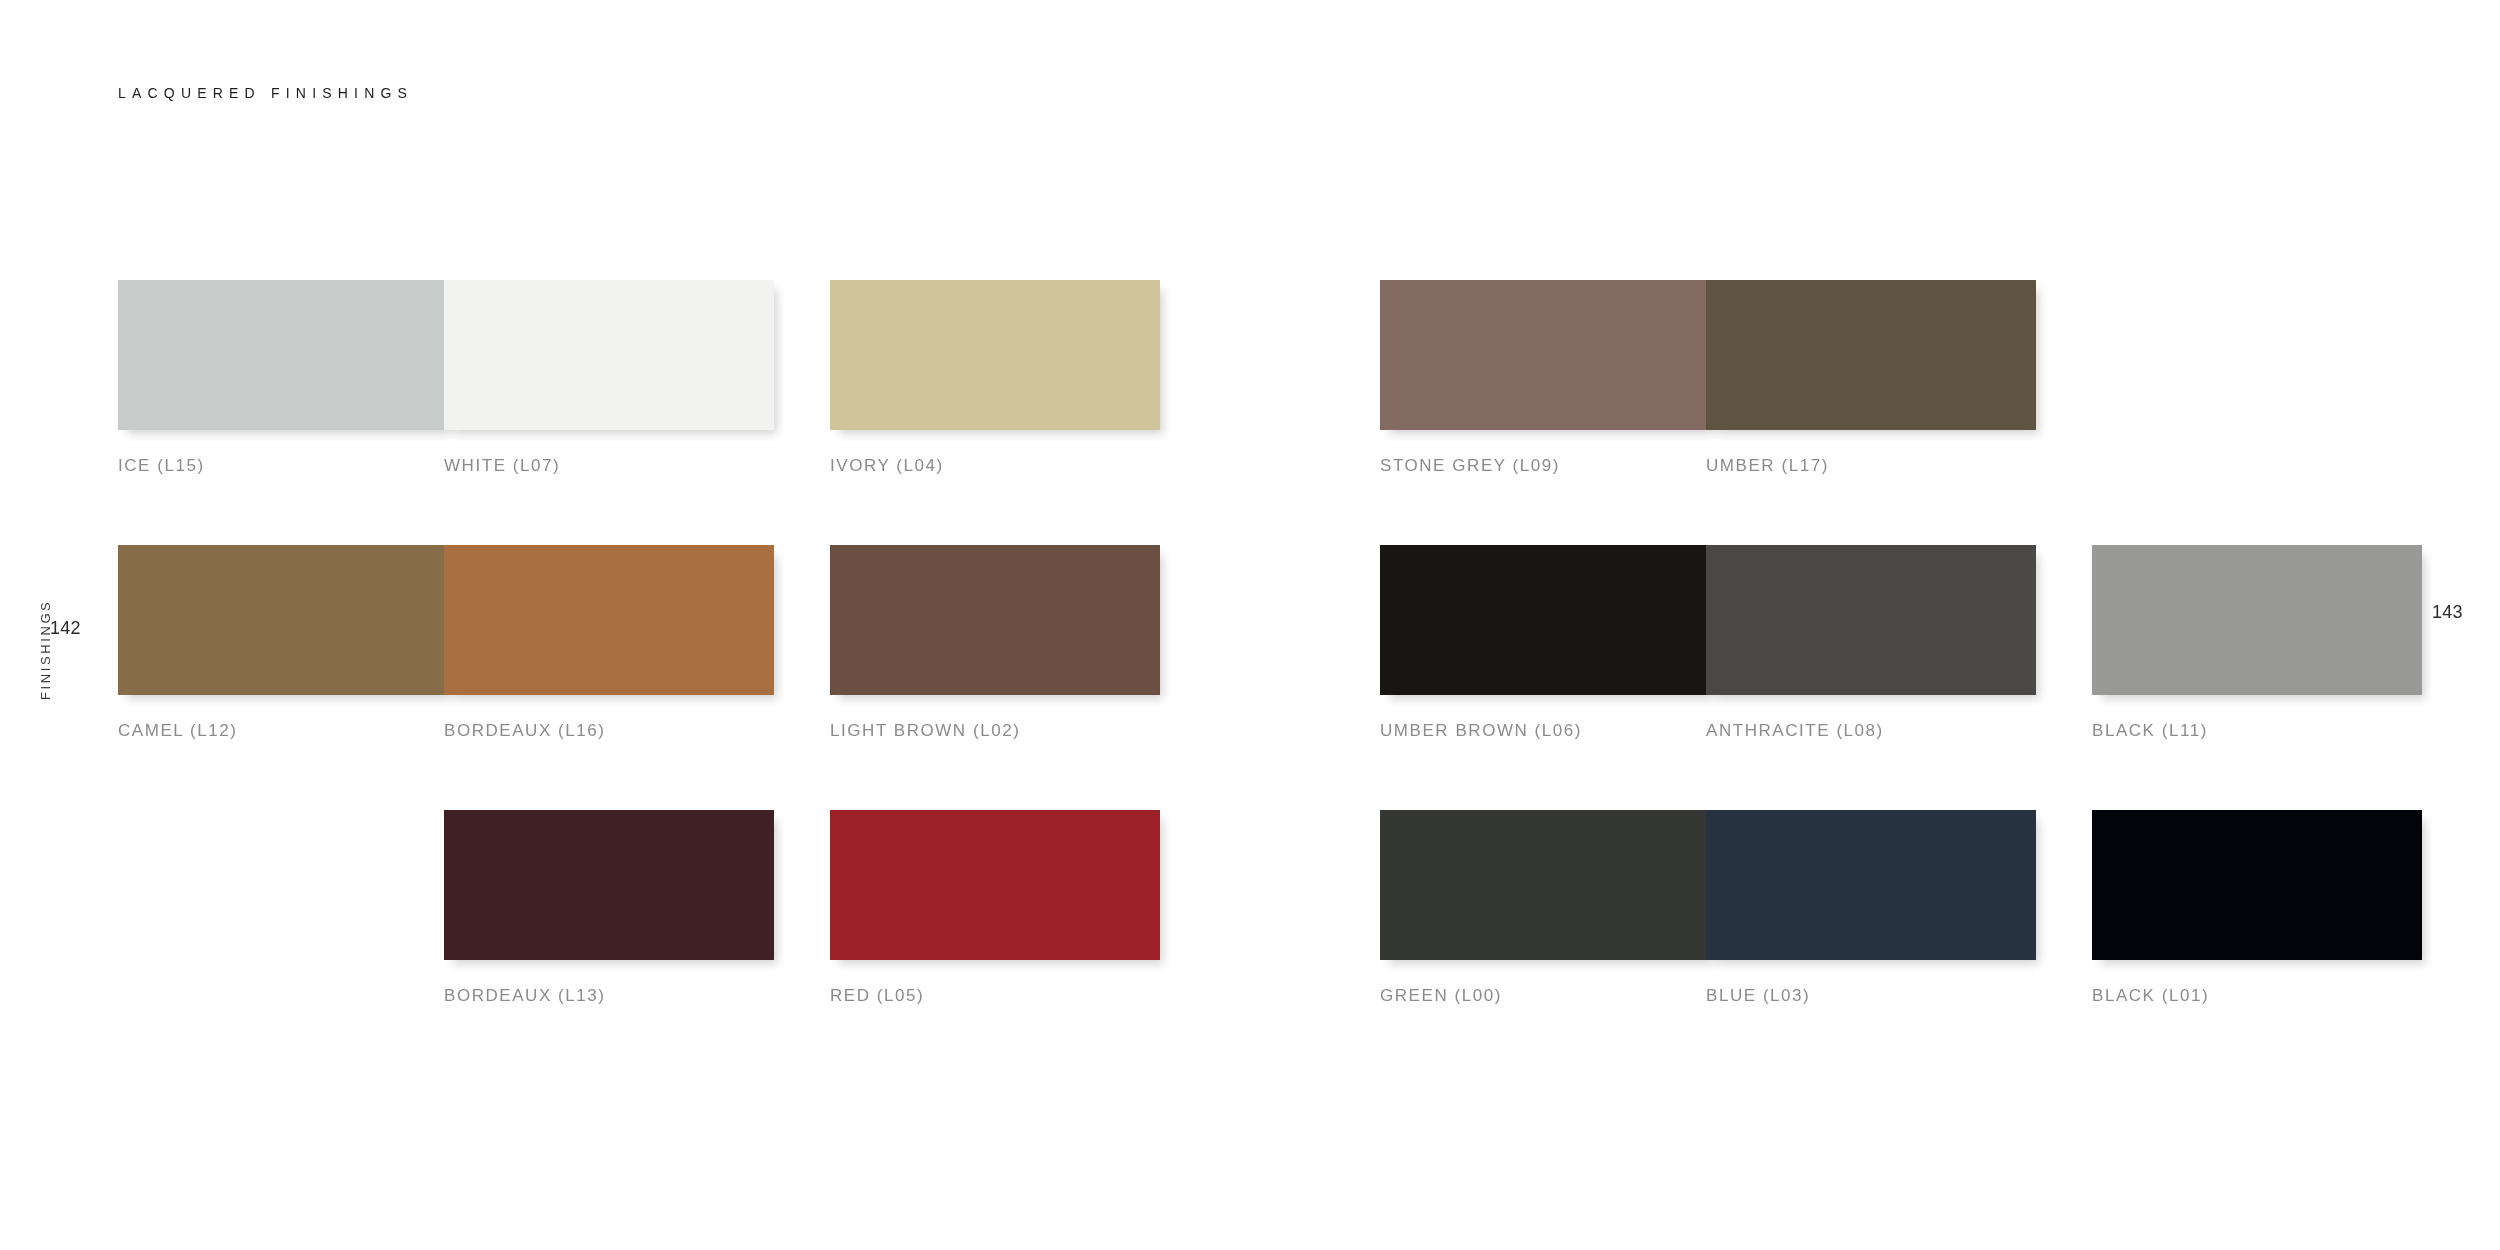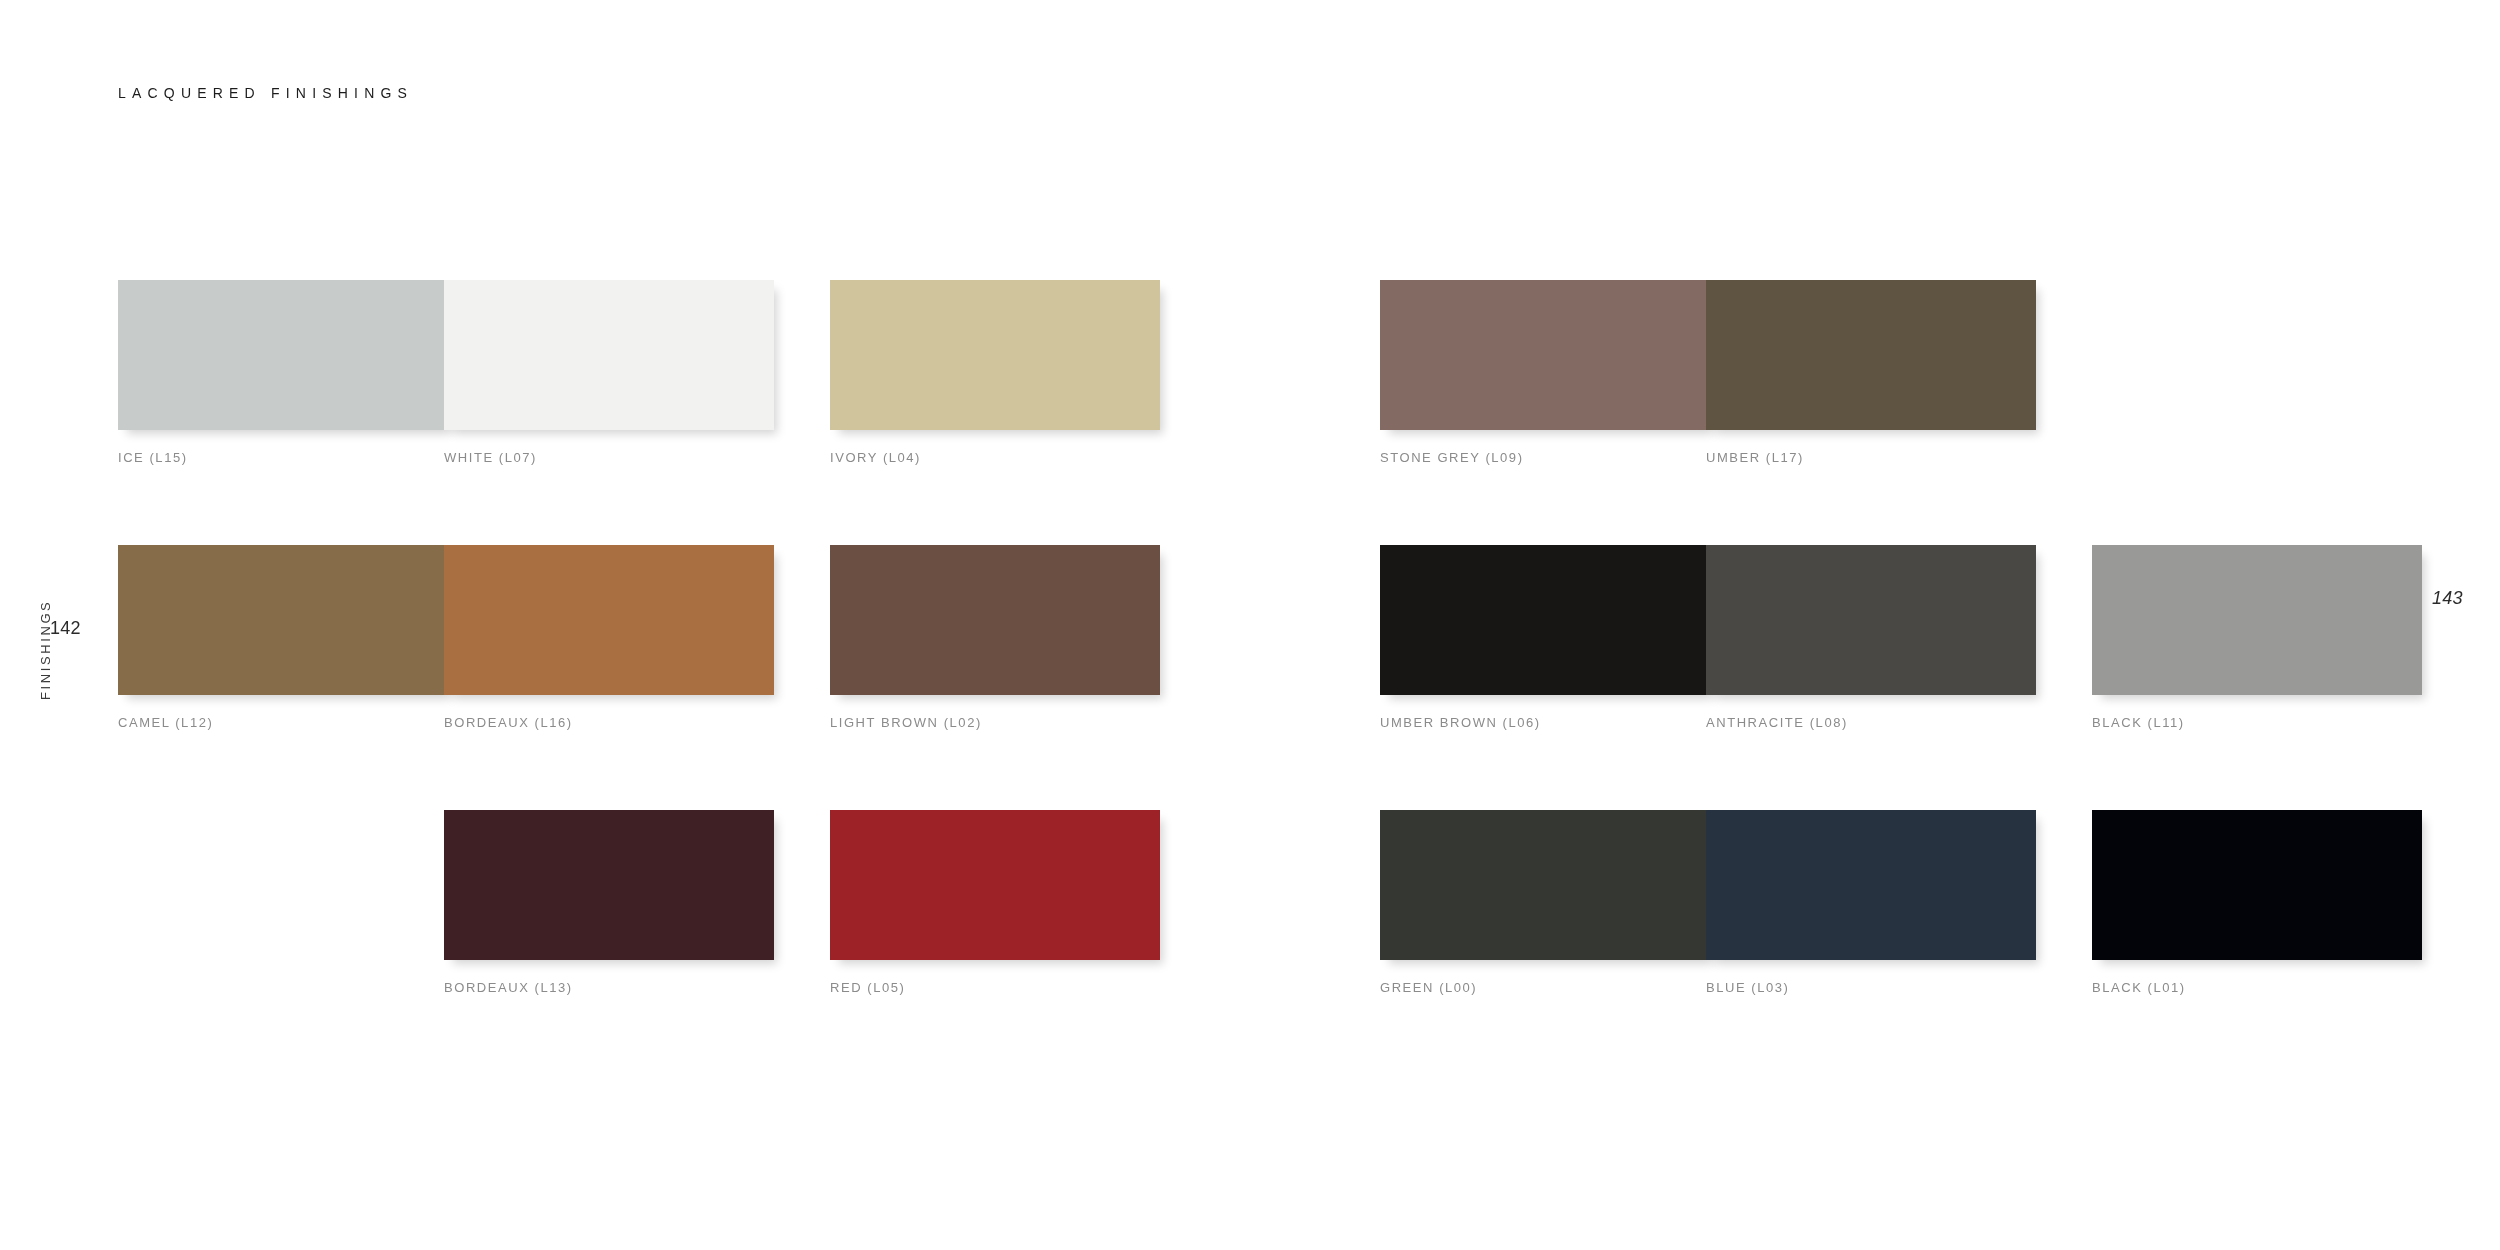--- a/index.html
+++ b/index.html
@@ -29,21 +29,21 @@
   }
 
   
   .folio {
     position: absolute;
     font-size: 18px;
     color: #2b2b2b;
     letter-spacing: 0.2px;
   }
   .folio-left  { left: 50px;  top: 618px; }
-  .folio-right { left: 2432px; top: 588px; font-style: italic; }
+  .folio-right { left: 2432px; top: 602px; }
 
   .side-caption {
     position: absolute;
     left: 38px;
     top: 700px;
     font-size: 13px;
     letter-spacing: 2.6px;
     color: #3a3a3a;
     transform: rotate(-90deg);
     transform-origin: left top;
@@ -76,22 +76,22 @@
   .swatch-cell.c1 { left: 326px; }
   .swatch-cell.c2 { left: 712px; }
 
   .swatch-chip {
     width: 330px;
     height: 150px;
     box-shadow: 6px 7px 9px -3px rgba(0,0,0,0.17);
   }
 
   .swatch-label {
-    margin-top: 20px;
-    font-size: 13px;
+    margin-top: 26px;
+    font-size: 17px;
     letter-spacing: 1.55px;
     color: #8b8b8b;
     white-space: nowrap;
   }
 </style>
 </head>
 <body style="background: rgb(255, 255, 255);">
 
 <div class="spread">
 

